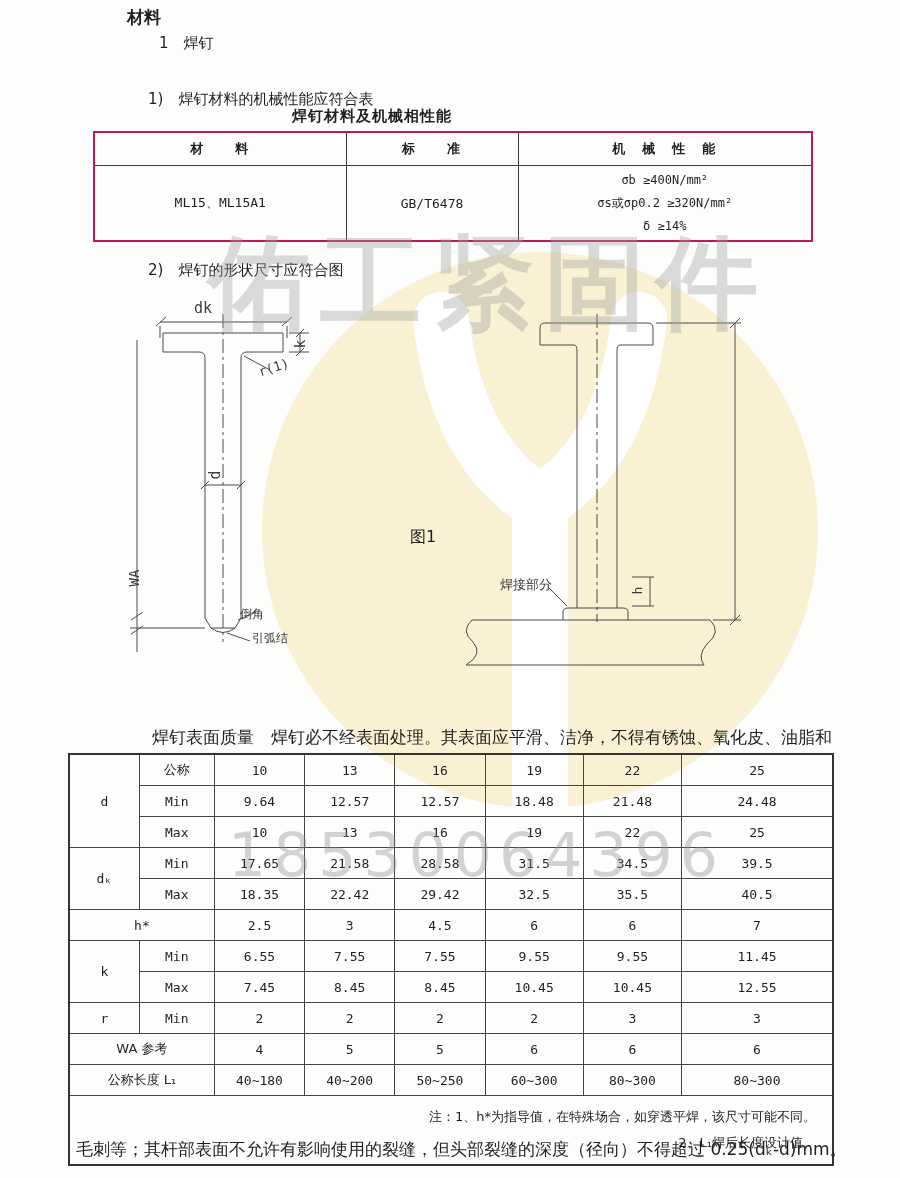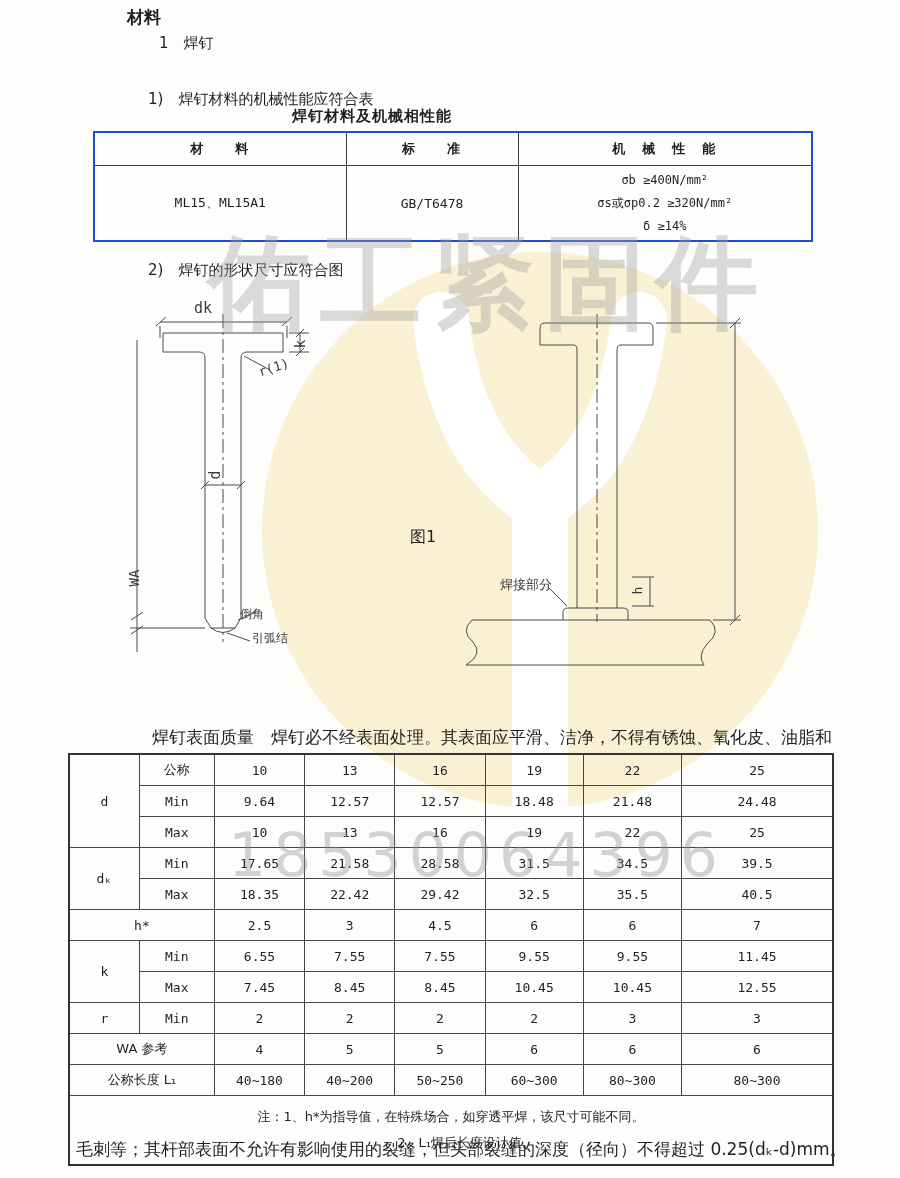--- a/index.html
+++ b/index.html
@@ -17,31 +17,31 @@
   
   .h-title{left:127px;top:6px;font-size:17px;font-weight:bold;}
   .h-item{left:126px;top:34px;font-size:15px;margin-left:33px;}
   .h-sub1{left:148px;top:60px;font-size:15px;margin-top:30px;}
   .h-sub2{left:148px;top:261px;font-size:15px;}
   .mat-title{left:0;top:107px;width:744px;text-align:center;font-size:15px;font-weight:bold;letter-spacing:1px;}
   
   table{border-collapse:collapse;table-layout:fixed;background:transparent;}
   .mat{left:93px;top:131px;width:718px;}
   .mat td{border:1px solid #3c3c3c;text-align:center;vertical-align:middle;font-size:13px;}
-  .mat{border:2px solid #1d4ed8;}
+  .mat{border:2px solid #be185d;}
   .mat .hd{height:30px;font-weight:bold;letter-spacing:2px;}
   .mat .bd{height:72px;font-family:"DejaVu Sans Mono",monospace;}
   .mat .props div{line-height:23px;font-size:12px;font-family:"DejaVu Sans Mono",monospace;}
   
   .dims{left:68px;top:753px;width:766px;border:2px solid #333;}
   .dims td{border:1px solid #454545;text-align:center;vertical-align:middle;
            height:28px;font-size:13px;}
   .dims td.num{font-family:"DejaVu Sans Mono",monospace;}
   .dims td.lbl{font-family:"DejaVu Sans Mono",monospace;}
-  .dims .notes{height:60px;text-align:center;padding:4px 8px;font-size:13px;}
+  .dims .notes{height:60px;text-align:right;padding:4px 16px;font-size:13px;}
   .dims .notes div{line-height:26px;}
   .dims .notes .n2{margin-left:30px;}
   
   .surface{left:152px;top:726px;font-size:17px;white-space:nowrap;}
   .footer{left:76px;top:1138px;font-size:17px;white-space:nowrap;}
   
   .dl{position:absolute;z-index:1;font-family:"DejaVu Sans Mono",monospace;color:#3a3a3a;}
   .rot{transform:rotate(-90deg);transform-origin:center center;}
   .fig-caption{left:410px;top:527px;font-size:16px;font-family:"DejaVu Sans",sans-serif;}
 </style>

